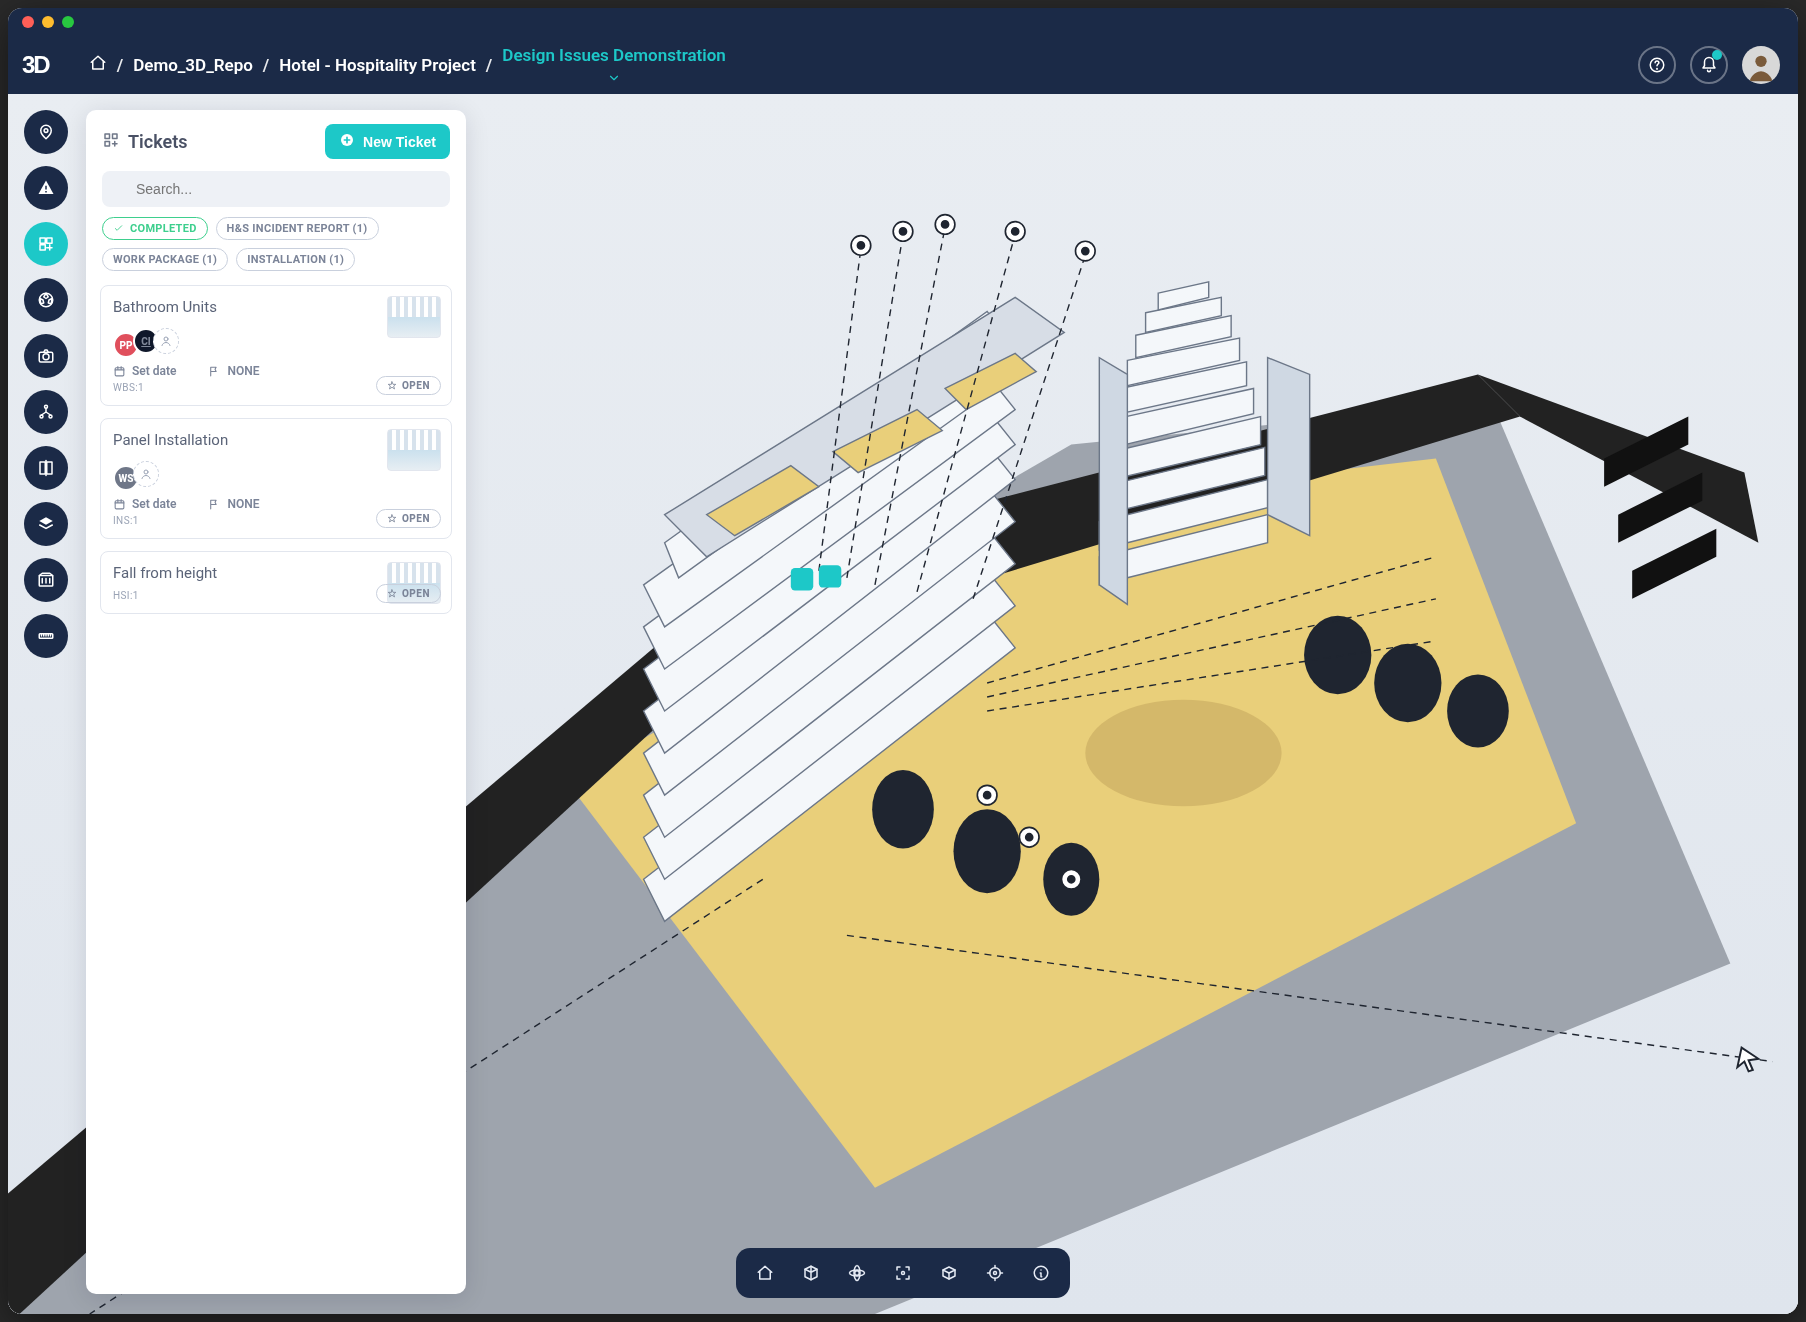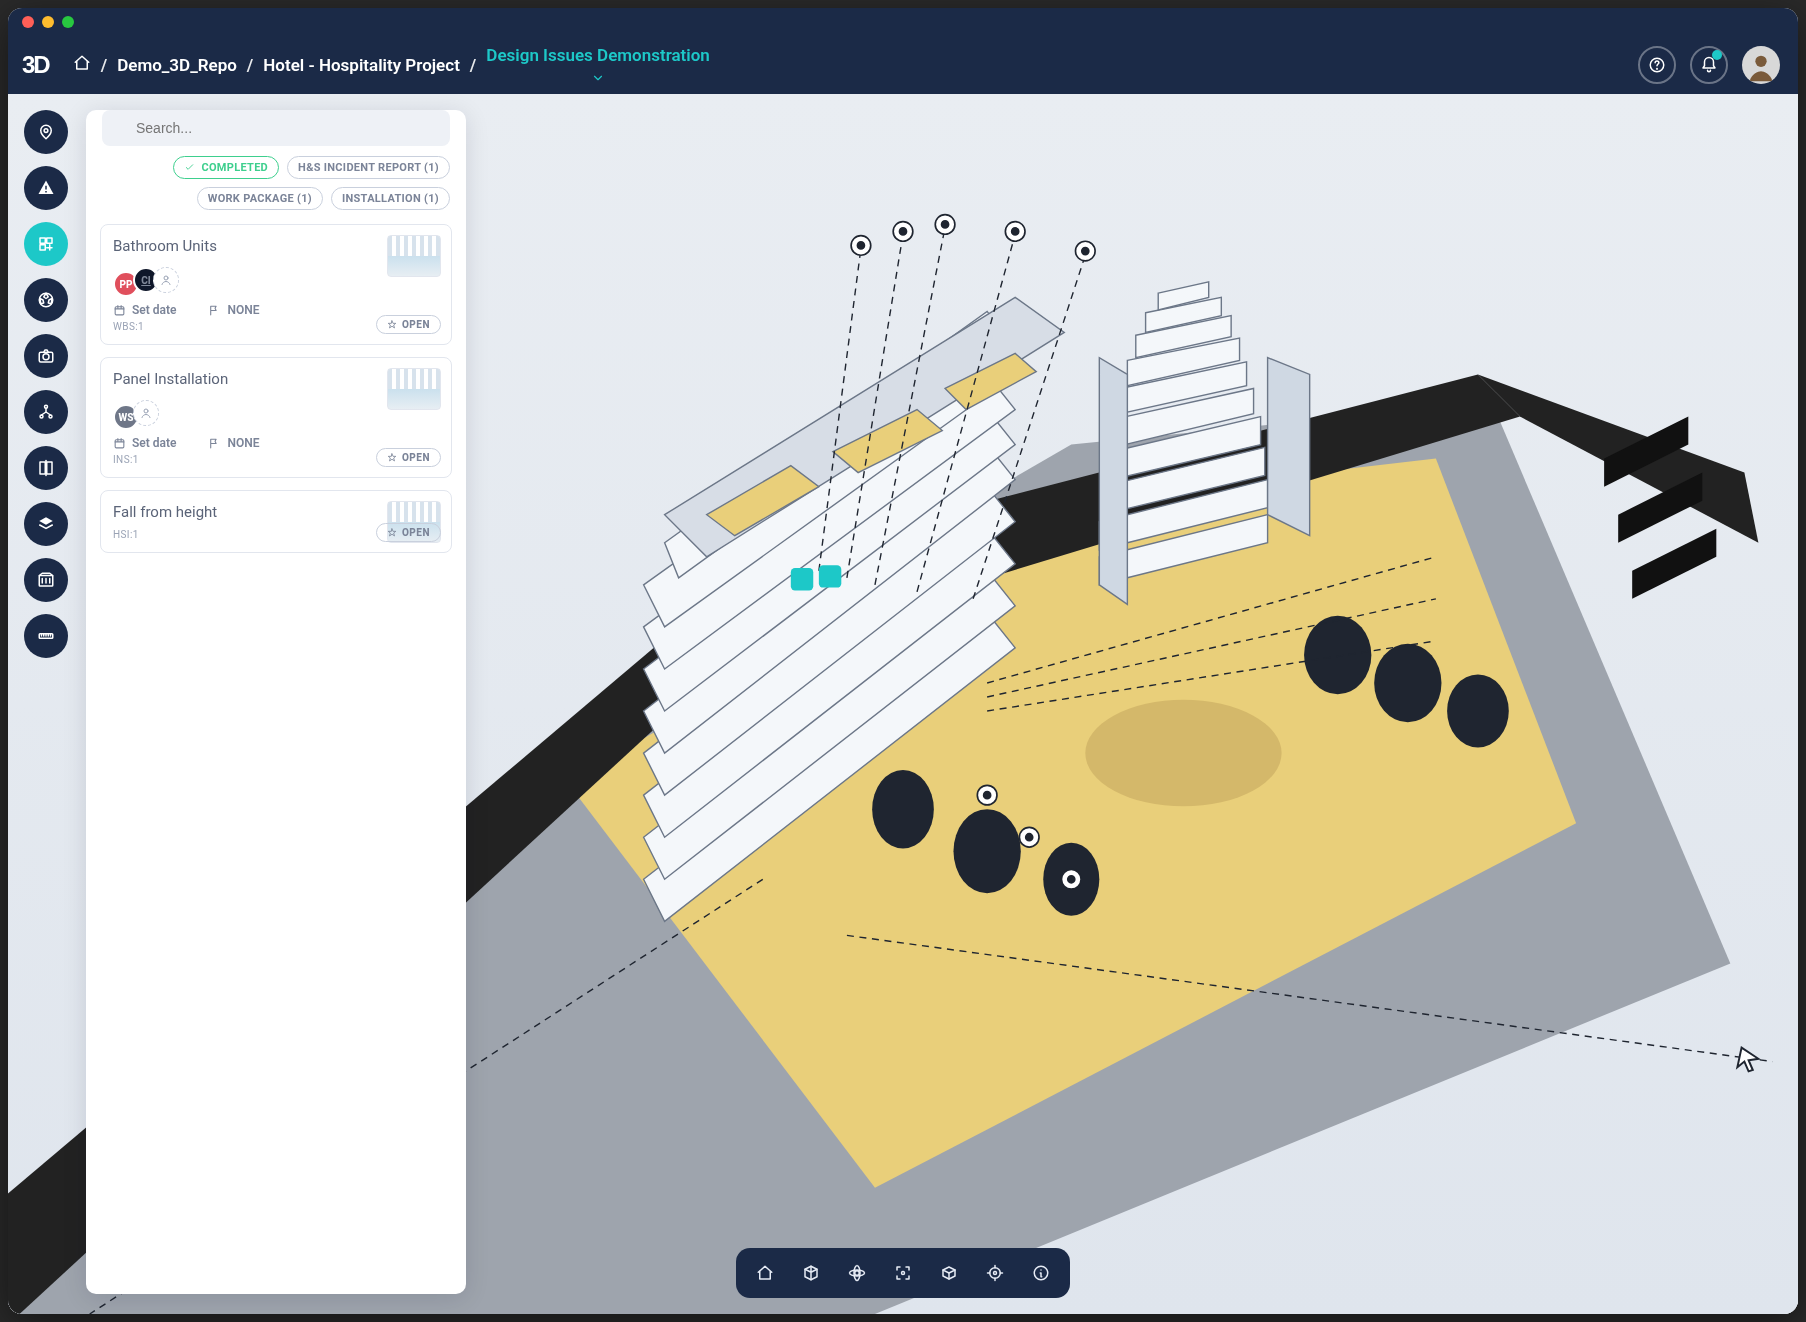--- a/index.html
+++ b/index.html
@@ -48,21 +48,21 @@
   .tl-red { background: #ff5f57; }
   .tl-yellow { background: #febc2e; }
   .tl-green { background: #28c840; }
 
   
   .topbar {
     height: 58px;
     background: var(--navy);
     display: flex; align-items: center;
     padding: 0 18px 0 14px;
-    gap: 12px;
+    gap: 28px;
     color: var(--white);
     position: relative;
     z-index: 10;
   }
   .logo {
     font-weight: 900; font-size: 24px;
     letter-spacing: -2px;
     font-family: Arial, sans-serif;
     margin-right: 12px;
   }
@@ -140,21 +140,21 @@
     background: var(--gray-100);
     border-radius: 8px; padding: 10px 12px 10px 34px;
     font-size: 14px; color: var(--gray-600);
     position: relative;
   }
   .search-box { position: relative; }
   .search-icon { position: absolute; left: 12px; top: 50%; transform: translateY(-50%); color: var(--gray-400); }
 
   .chips {
     padding: 0 16px 4px 16px;
-    display: flex; flex-wrap: wrap; gap: 8px; justify-content: flex-end;
+    display: flex; flex-wrap: wrap; gap: 8px;
   }
   .chip {
     border: 1px solid var(--gray-300);
     color: var(--gray-500);
     font-size: 11px; font-weight: 700;
     letter-spacing: 0.3px;
     padding: 4px 10px; border-radius: 999px;
     display: inline-flex; align-items: center; gap: 6px;
     cursor: pointer;
   }
@@ -478,20 +478,42 @@
       </div>
       <div class="rail-btn">
         <svg class="icon" viewBox="0 0 24 24">
             <rect x="3" y="9" width="18" height="6" rx="1"></rect>
             <path d="M6 9v3M9 9v3M12 9v3M15 9v3M18 9v3"></path>
           </svg>
       </div>
     </div>
 
     <div class="panel">
+      <div class="panel-head">
+        <div class="panel-title">
+          <span>
+            <svg class="icon" viewBox="0 0 24 24" style="stroke:#6f7788">
+                <rect x="4" y="4" width="6" height="6"></rect>
+                <rect x="14" y="4" width="6" height="6"></rect>
+                <rect x="4" y="14" width="6" height="6"></rect>
+                <path d="M17 14v6M14 17h6"></path>
+              </svg>
+          </span>
+          <span>Tickets</span>
+        </div>
+        <button class="new-ticket-btn">
+          <span>
+            <svg viewBox="0 0 24 24" width="16" height="16" fill="#fff">
+                <circle cx="12" cy="12" r="9"></circle>
+                <path d="M12 8v8M8 12h8" stroke="#1dc8c8" stroke-width="2.5" stroke-linecap="round"></path>
+              </svg>
+          </span>
+          <span>New Ticket</span>
+        </button>
+      </div>
 
       <div class="search-wrap">
         <div class="search-box">
           <span class="search-icon">
             <svg class="icon" viewBox="0 0 24 24" style="width:15px;height:15px">
                 <circle cx="11" cy="11" r="6"></circle>
                 <path d="M20 20l-4-4"></path>
               </svg>
           </span>
           <input class="search" placeholder="Search..." style="">

